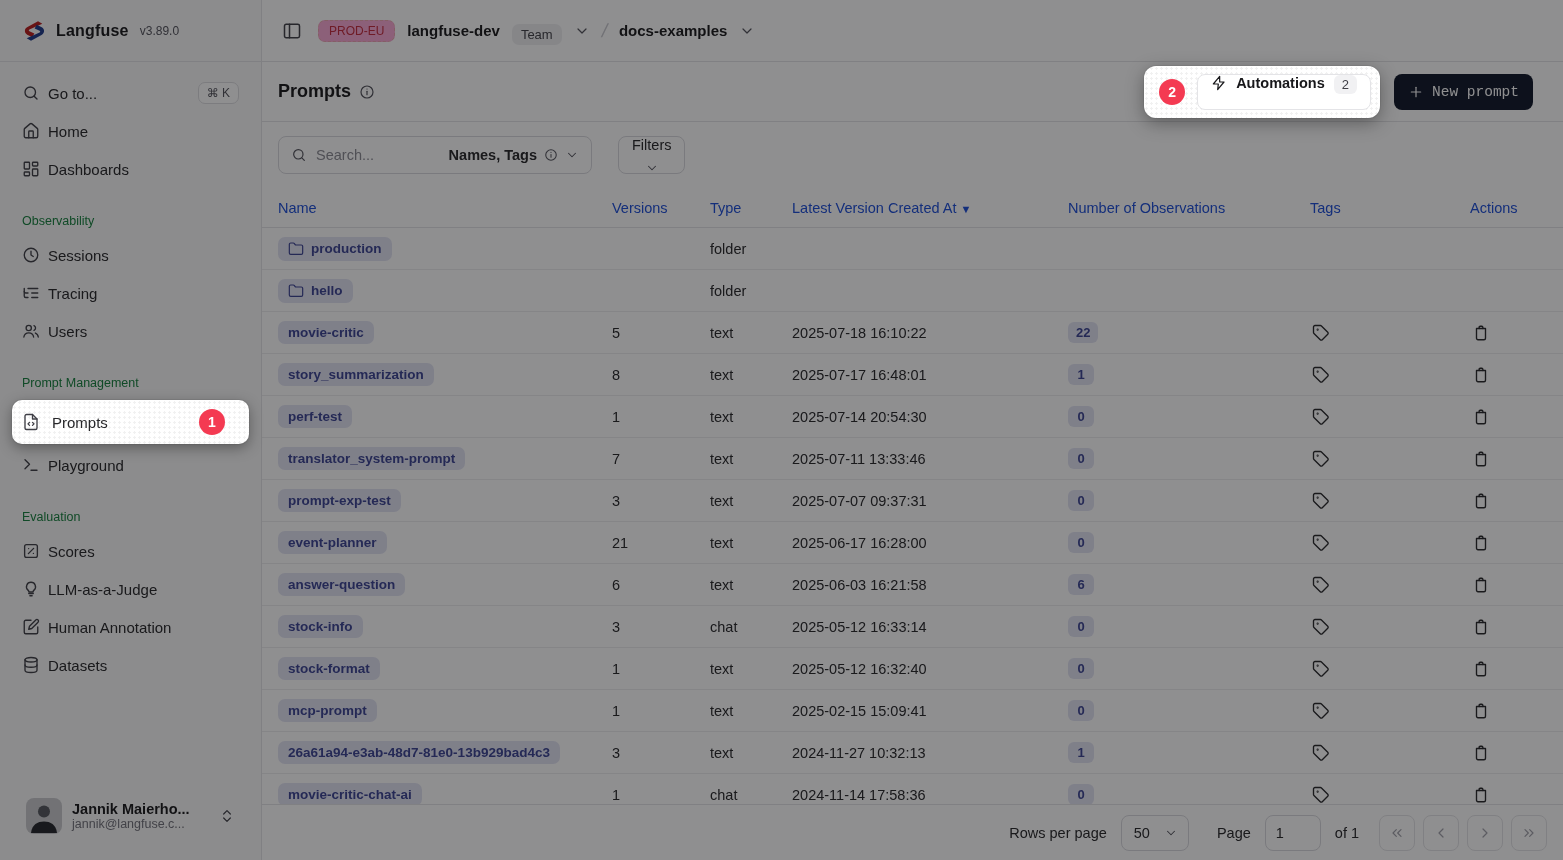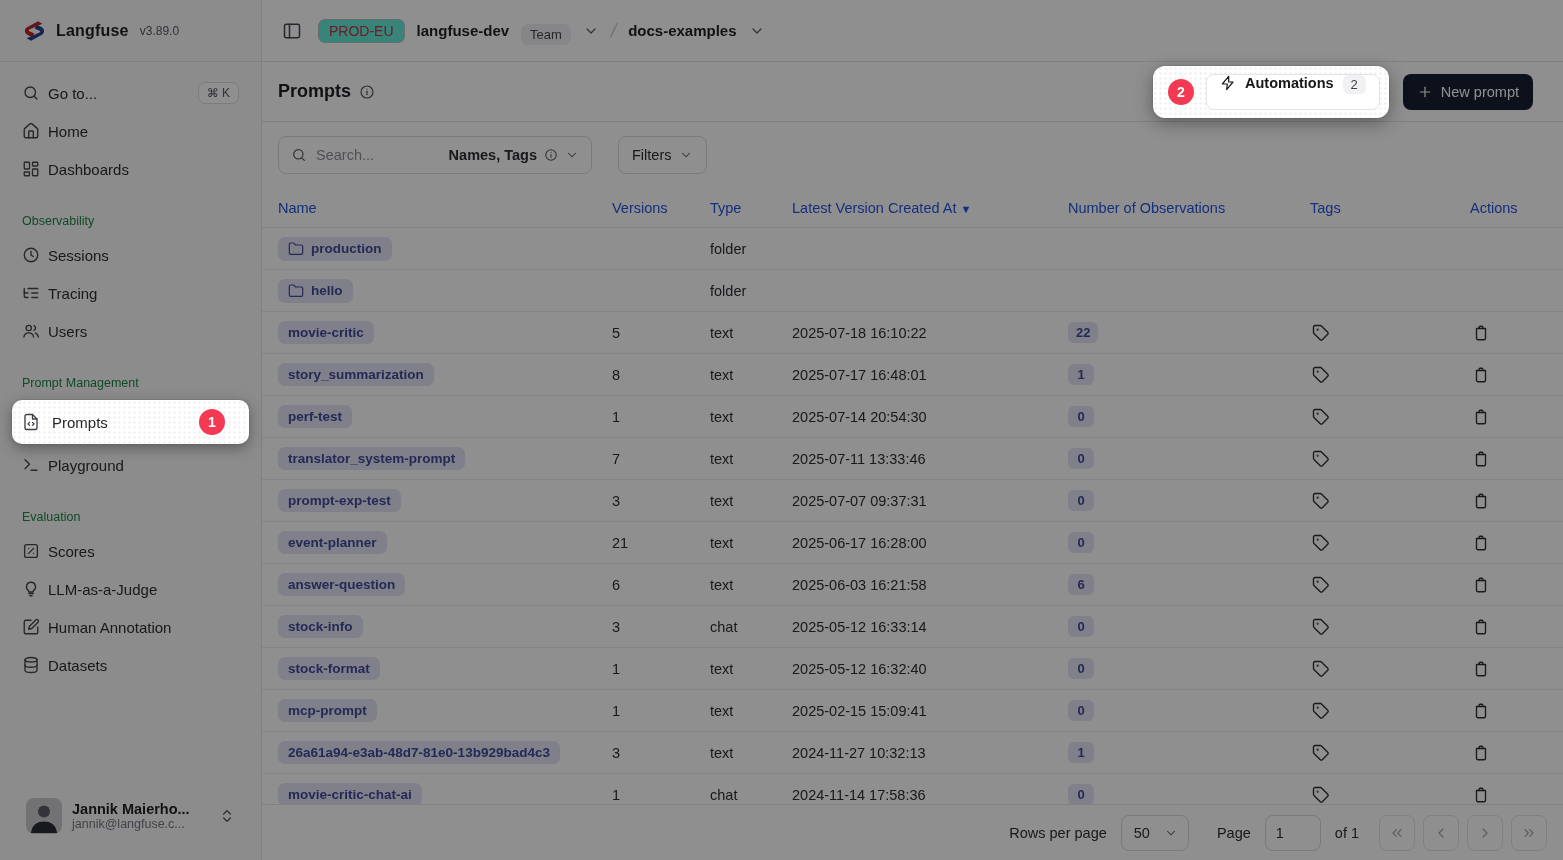--- a/index.html
+++ b/index.html
@@ -38,48 +38,48 @@
   .user-row { margin-top:auto; display:flex; align-items:center; gap:10px; padding:12px 14px 14px; }
   .avatar { width:36px; height:36px; border-radius:8px; overflow:hidden; flex:none; }
   .user-meta { min-width:0; flex:1; }
   .user-name { font-size:14.5px; font-weight:bold; color:#18181b; white-space:nowrap; }
   .user-email { font-size:12.5px; color:#71717a; white-space:nowrap; }
 
   
   .main { flex:1; display:flex; flex-direction:column; min-width:0; }
   .topbar { height:62px; border-bottom:1px solid #e4e4e7; display:flex; align-items:center; gap:12px; padding:0 16px; flex:none; }
   .icon-btn { background:none; border:none; color:#3f3f46; display:flex; align-items:center; cursor:pointer; padding:4px; }
-  .env-badge { font-size:14px; color:#c42a3e; background:#5eead4; border:1px dashed #eba7b0; border-radius:7px; padding:3px 10px;text-align:center; }
+  .env-badge { font-size:12px; color:#c42a3e; background:#f9a8d4; border:1px dashed #eba7b0; border-radius:7px; padding:3px 10px;text-align:center; }
   .org-name, .proj-name { font-size:15px; font-weight:bold; color:#18181b; }
   .team-badge { font-size:13px; color:#3f3f46; background:#efeff1; border-radius:7px; padding:3px 9px;margin-top:8px; }
   .crumb-sep { color:#c9c9cf; font-size:19px; font-weight:normal; transform:skewX(-12deg); }
   .chev { color:#52525b; }
 
   .page-header { height:60px; border-bottom:1px solid #e4e4e7; display:flex; align-items:center;
     justify-content:space-between; padding:0 30px 0 16px; flex:none; }
   .page-title-wrap { display:flex; align-items:center; gap:8px; }
   .page-title { font-size:18px; font-weight:bold; color:#18181b; }
   .header-actions { display:flex; align-items:center; gap:14px; }
   .spotlight.automations-wrap { display:flex; align-items:center; gap:12px; border-radius:12px; padding:8px 9px 8px 15px;
     box-shadow:0 0 0 1px rgba(0,0,0,.05), 0 5px 18px rgba(0,0,0,.35); }
   .btn-outline { display:flex; align-items:flex-start; gap:9px; height:36px; padding:0 13px; background:#fff;
     border:1px solid #e4e4e7; border-radius:8px; font-size:14.5px; font-weight:bold; color:#18181b; cursor:pointer;
     font-family:inherit; }
   .count-chip { background:#f1f1f3; border-radius:6px; font-size:13px; font-weight:normal; color:#3f3f46; padding:2px 8px; }
   .btn-dark { display:flex; align-items:center; gap:8px; height:36px; padding:0 14px; background:#0f1729; color:#fff;
-    border:none; border-radius:8px; font-size:14.5px; cursor:pointer; font-family:Liberation Sans, sans-serif; }
+    border:none; border-radius:8px; font-size:14.5px; cursor:pointer; font-family:Liberation Mono, monospace; }
 
   .toolbar { height:66px; display:flex; align-items:center; gap:26px; padding:0 16px; flex:none; }
   .search-box { width:314px; height:38px; border:1px solid #d9d9de; border-radius:8px; display:flex; align-items:center;
     gap:9px; padding:0 12px; background:#fff; }
   .search-box input { border:none; outline:none; flex:1; min-width:0; font-size:14.5px; font-family:inherit; color:#27272a; background:transparent; }
   .search-box input::placeholder { color:#8b8b93; }
   .scope { display:flex; align-items:center; gap:7px; font-size:14.5px; color:#27272a; cursor:pointer; }
   .btn-filters { display:flex; align-items:center; gap:8px; height:38px; padding:0 13px; background:#fff;
-    border:1px solid #d9d9de; border-radius:8px; font-size:14.5px; color:#27272a; cursor:pointer; font-family:inherit; }
+    border:1px solid #d9d9de; border-radius:8px; font-size:14.5px; color:#27272a; cursor:pointer; font-family:inherit;flex-direction:column; }
 
   
   .table { flex:1; overflow:hidden; font-size:14.5px; }
   .trow { display:grid; grid-template-columns:334px 98px 82px 276px 242px 160px 1fr; align-items:center; padding-left:8px; }
   .thead { height:40px; color:#1d4ed8; border-bottom:1px solid #e4e4e7; }
   .thead > div { padding-right:8px; white-space:nowrap; overflow:hidden; }
   .tbody .trow { height:42px; border-bottom:1px solid #ececee; background:#fff; }
   .cell { padding-left:8px; white-space:nowrap; overflow:hidden; }
   .name-badge { display:inline-flex; align-items:center; gap:7px; background:#e2e3f3; color:#3b4493;
     font-size:13.5px; font-weight:bold; border-radius:7px; padding:4px 10px; max-width:320px; cursor:pointer; }

